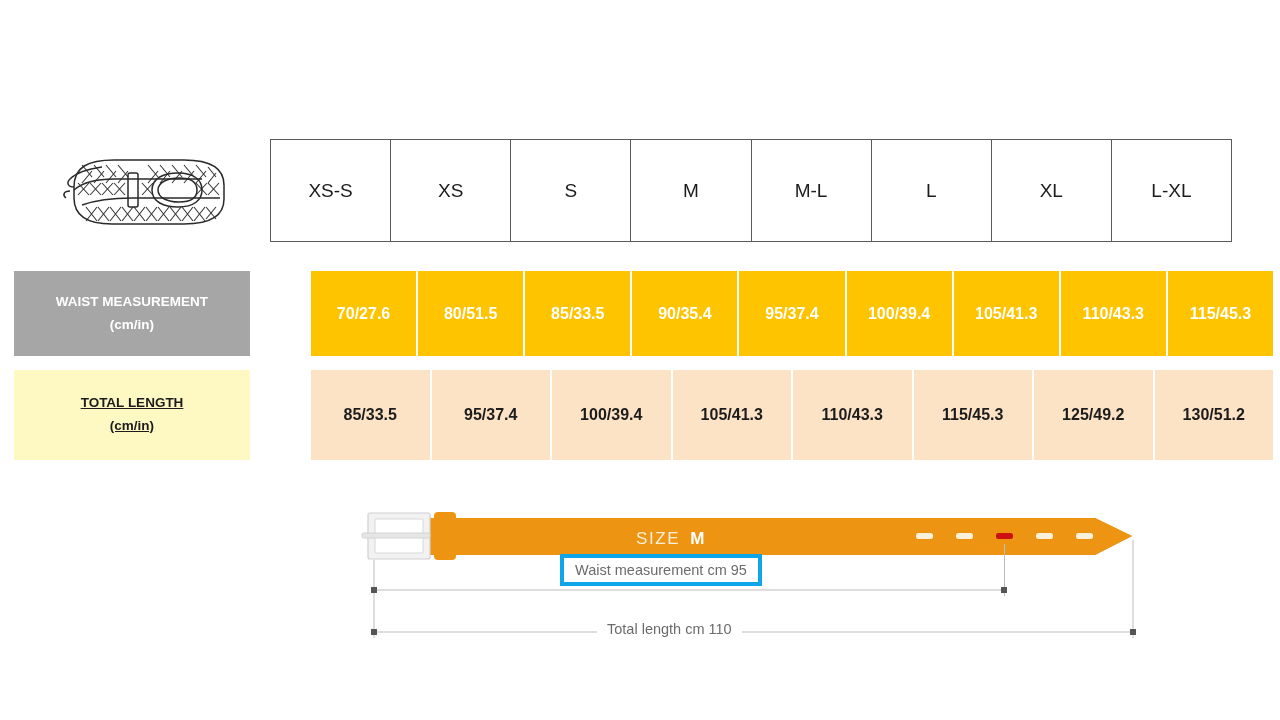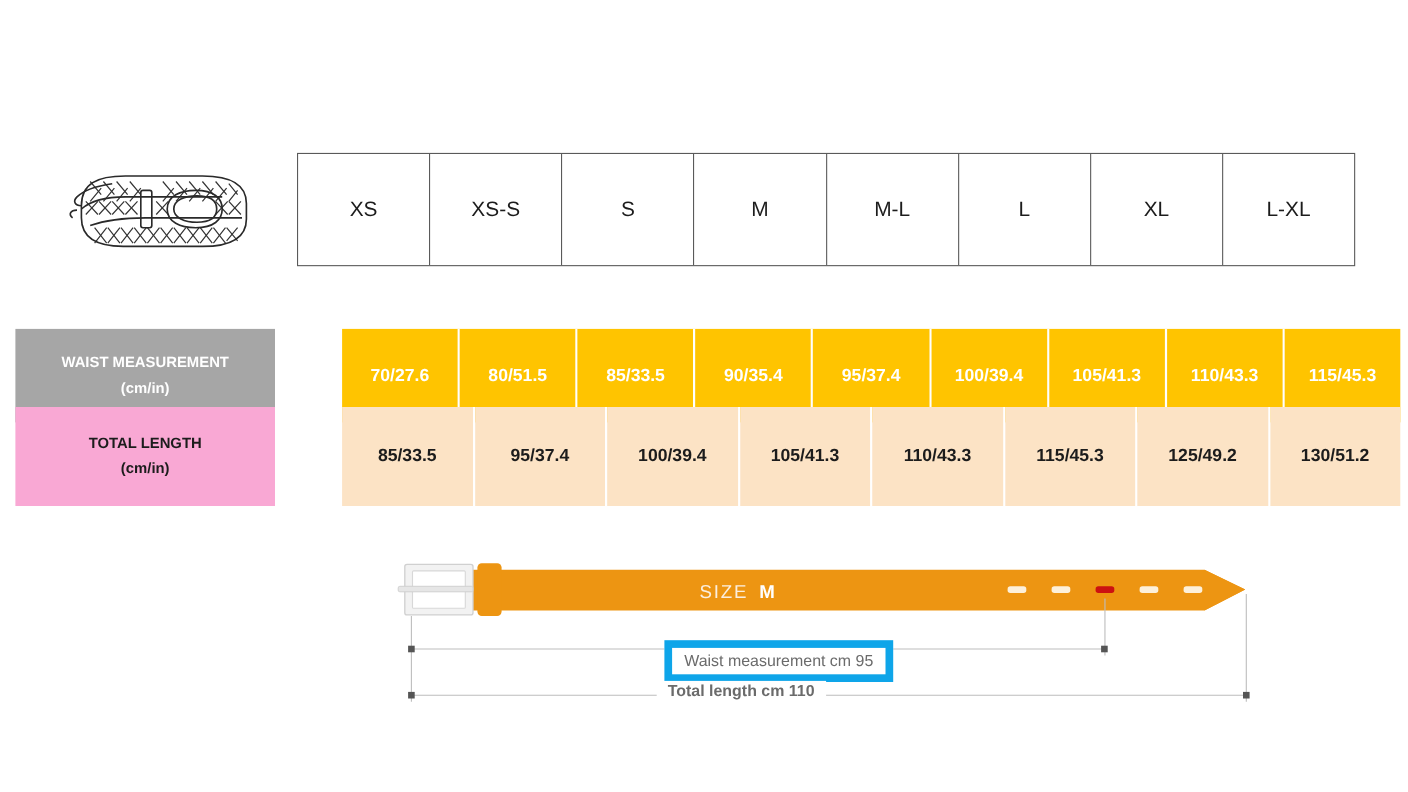--- a/index.html
+++ b/index.html
@@ -49,42 +49,43 @@
   }
   .size-cell:last-child { border-right: none; }
 
   
   .meas-row {
     position: absolute;
     left: 14px;
     display: flex;
     align-items: stretch;
   }
-  #row-waist { top: 299px; height: 85px; justify-content: space-between; }
+  #row-waist { top: 271px; height: 85px; justify-content: space-between; }
   #row-length { top: 370px; height: 90px; }
 
   .row-label {
     width: 236px;
     display: flex;
     flex-direction: column;
     align-items: center;
     justify-content: center;
     text-align: center;
     font-weight: bold;
     font-size: 13.5px;
     line-height: 1.68;
     box-sizing: border-box;
   }
   #row-waist .row-label {
     background: #a6a6a6;
     color: #ffffff;
   }
   #row-length .row-label {
-    background: #f9a8d4;
+    background: #fef9c3;
     color: #1c1c1c;
+    text-decoration: underline;
   }
 
   .row-spacer { width: 20px; }
 
   .row-cells {
     width: 962px;
     display: flex;
     padding-left: 41px;
   }
   .data-cell {
@@ -133,30 +134,28 @@
   }
   .dim-label {
     position: absolute;
     font-size: 14.5px;
     color: #6b6b6b;
     background: #ffffff;
     white-space: nowrap;
   }
   #waist-label {
     left: 560px;
-    top: 582px;
+    top: 554px;
     padding: 4px 11px;
-    border: 7px solid #0ea5e9;
-    margin-left: 44px;
+    border: 4px solid #0ea5e9;
   }
   #length-label {
     left: 597px;
     top: 619px;
     padding: 2px 10px;
-    font-weight: bold;
   }
 </style>
 </head>
 <body>
 
 <div class="belt-icon">
   <svg viewBox="0 0 180 95" width="180" height="95" aria-hidden="true">
     <g fill="none" stroke="#2a2a2a" stroke-width="1.5">
 
       <path d="M22,44 C22,24 36,17 62,17 L132,17 C158,17 172,25 172,42 L172,56
@@ -193,22 +192,22 @@
                M82,78 l11,-14 M94,78 l11,-14 M106,78 l11,-14 M118,78 l11,-14
                M130,78 l11,-14 M142,78 l11,-14 M154,76 l10,-12"></path>
       <path d="M34,64 l11,14 M46,64 l11,14 M58,64 l11,14 M70,64 l11,14
                M82,64 l11,14 M94,64 l11,14 M106,64 l11,14 M118,64 l11,14
                M130,64 l11,14 M142,64 l11,14 M154,64 l10,12"></path>
     </g>
   </svg>
 </div>
 
 <div class="size-header">
+  <div class="size-cell">XS-S</div>
   <div class="size-cell">XS</div>
-  <div class="size-cell">XS-S</div>
   <div class="size-cell">S</div>
   <div class="size-cell">M</div>
   <div class="size-cell">M-L</div>
   <div class="size-cell">L</div>
   <div class="size-cell">XL</div>
   <div class="size-cell">L-XL</div>
 </div>
 
 <div class="meas-row" id="row-waist">
   <div class="row-label">

